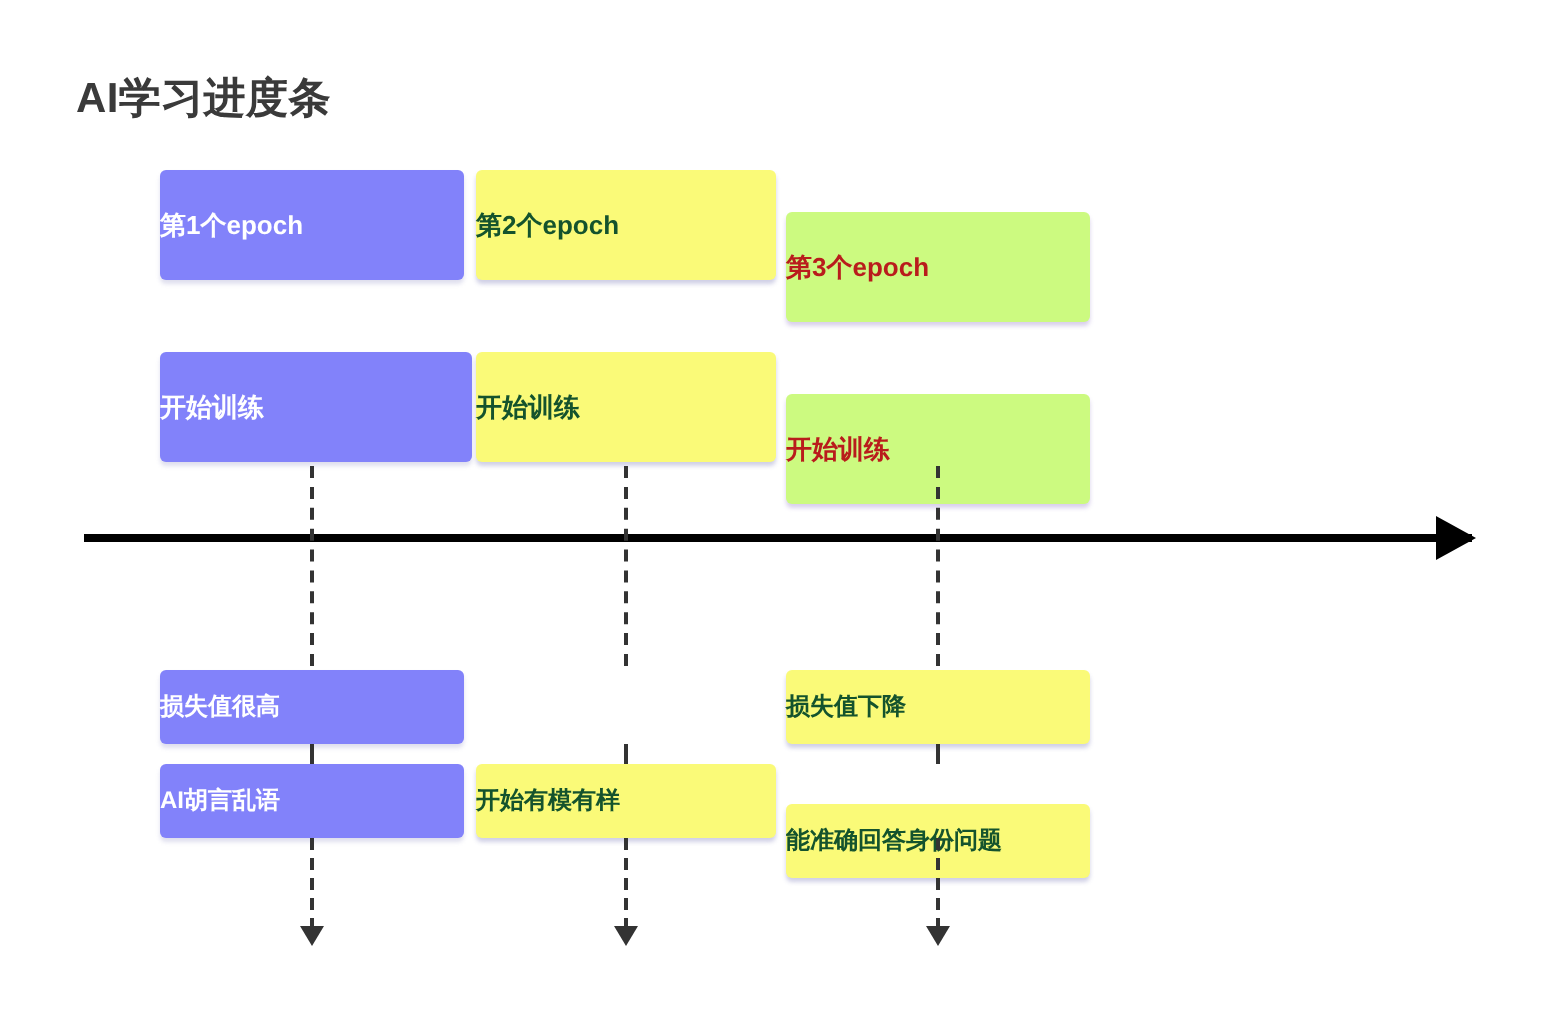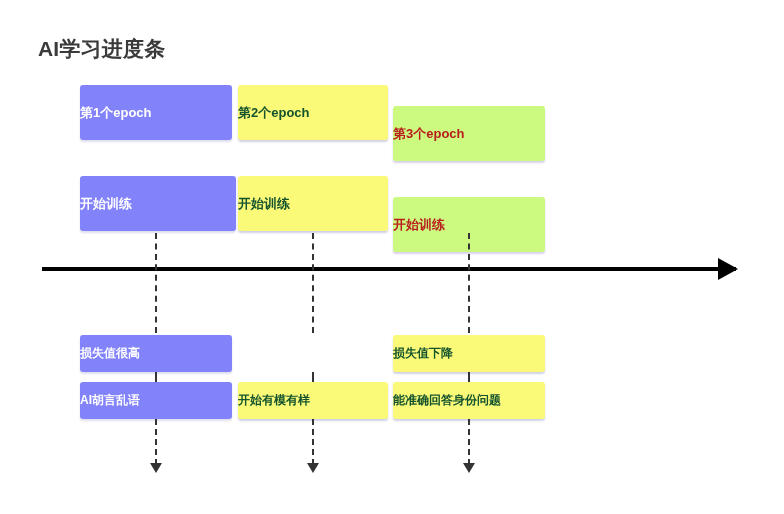--- a/index.html
+++ b/index.html
@@ -161,20 +161,20 @@
   </div>
 
   <div class="dash" style="left:468px; top:233px; height:100px;"></div>
 
   <div class="node small fill-yellow" style="left:393px; top:335px; width:152px;">
     <span>损失值下降</span>
   </div>
 
   <div class="dash" style="left:468px; top:372px; height:10px;"></div>
 
-  <div class="node small fill-yellow" style="left:393px; top:382px; width:152px;">
+  <div class="node small fill-yellow" style="left:393px; top:402px; width:152px;">
     <span>能准确回答身份问题</span>
   </div>
 
   <div class="dash" style="left:468px; top:419px; height:46px;"></div>
   <div class="dash-arrow" style="left:463px; top:463px;"></div>
 
 </div>
 
 </body></html>

